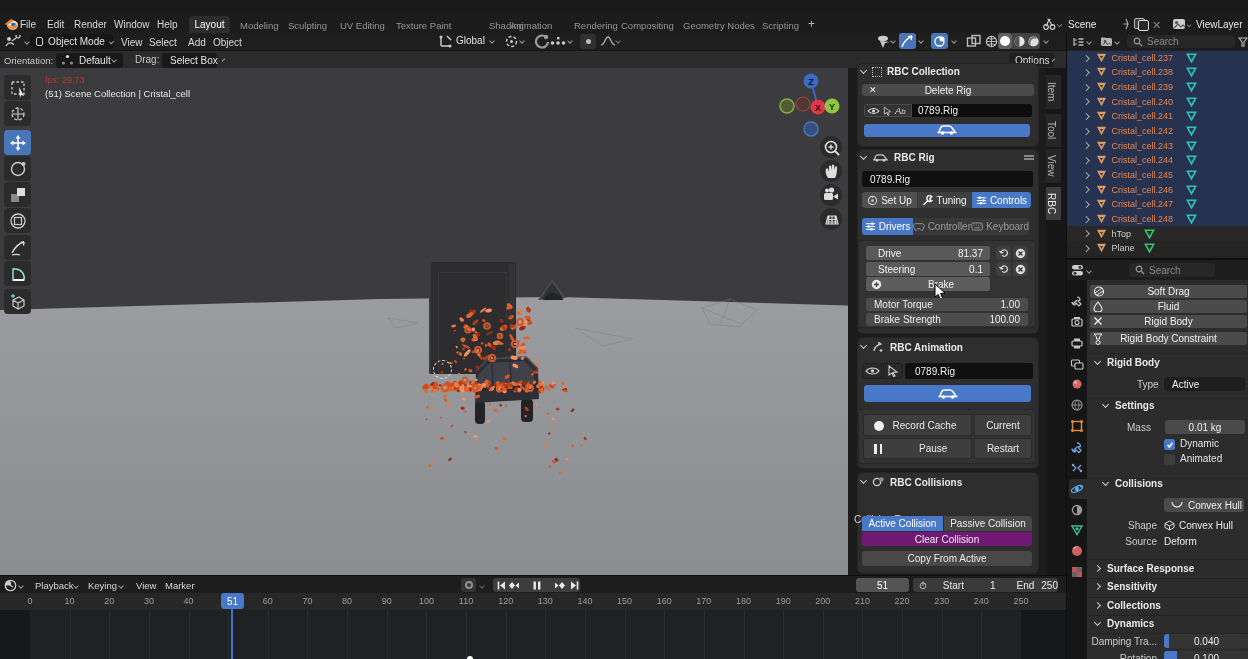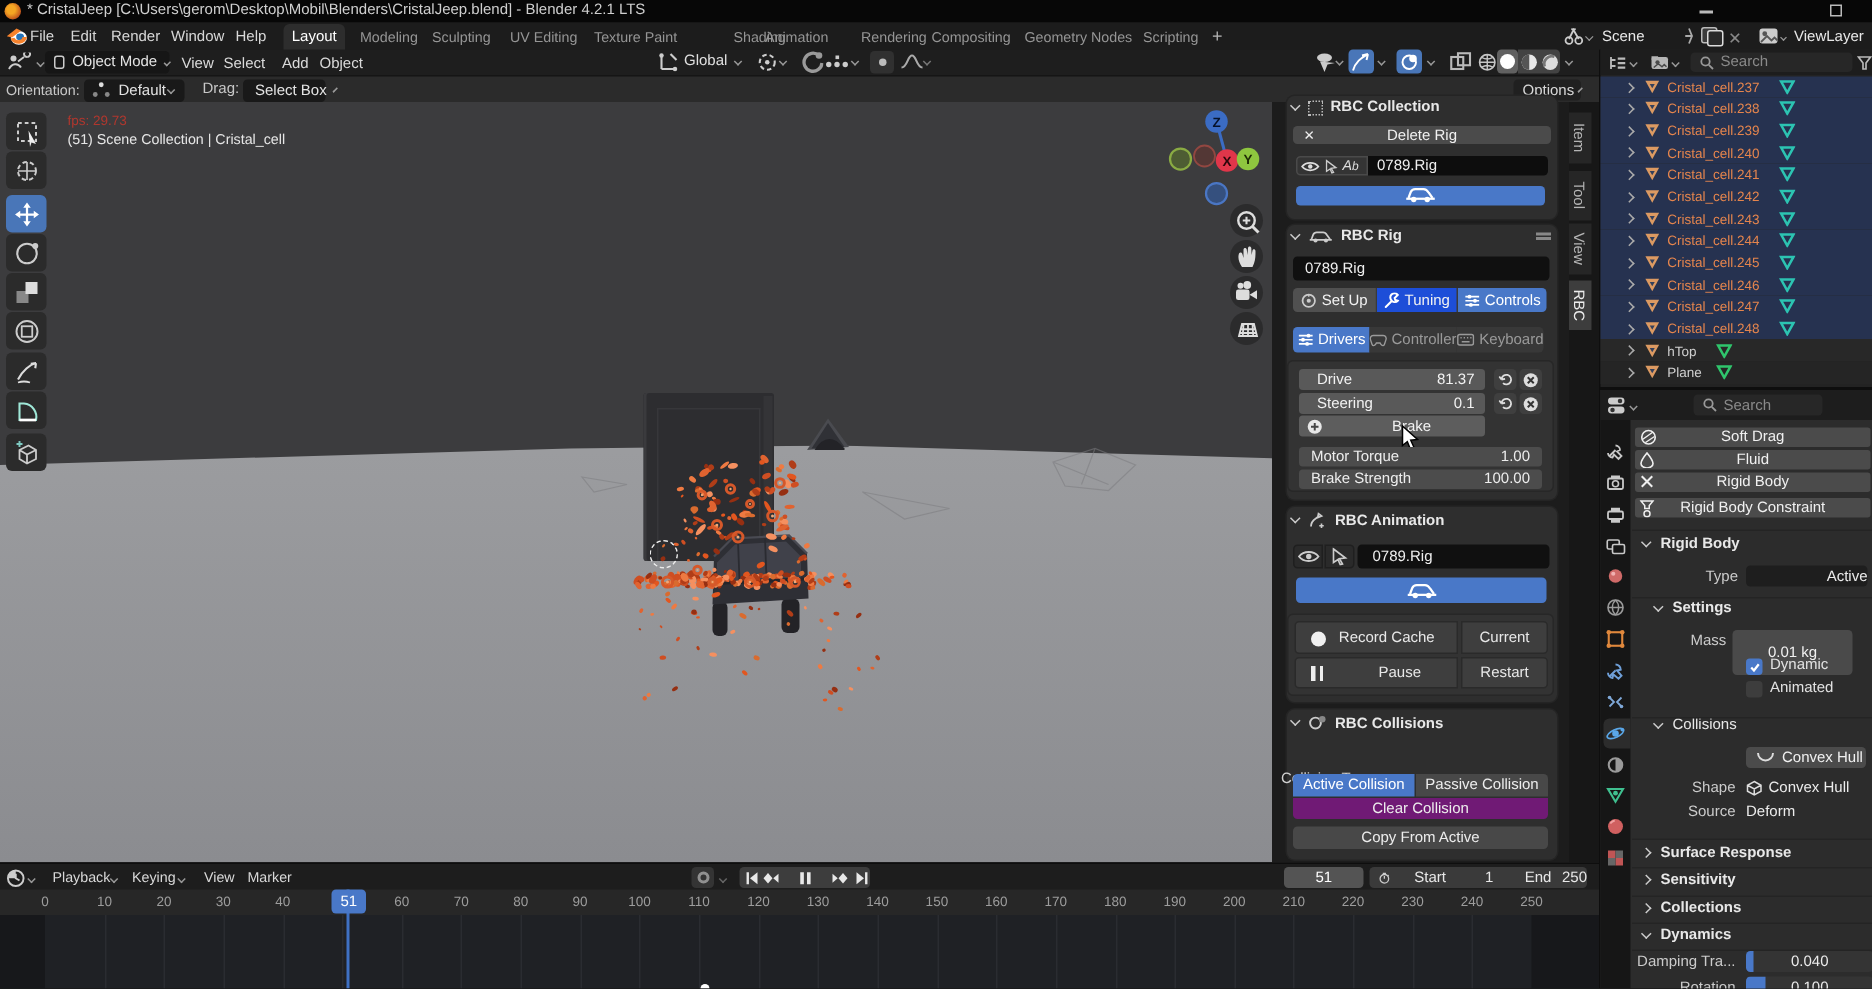--- a/index.html
+++ b/index.html
@@ -6,26 +6,20 @@
 .abs{position:absolute;white-space:nowrap;}
 #stage{position:relative;width:1248px;height:659px;background:#1a1a1a;font-size:10px;color:#d6d6d6;}
 .t10{font-size:10px;}
 .ddown{background:#191919;border-radius:3px;color:#dcdcdc;}
 .vcen{display:flex;align-items:center;}
 .ccen{display:flex;align-items:center;justify-content:center;}
 </style></head>
 <body>
 <div id="stage">
 
-<div class="abs" style="left:0;top:0;width:1248px;height:15px;background:#070707;">
-  <div class="abs" style="left:3px;top:2px;width:11px;height:11px;border-radius:50%;background:radial-gradient(circle at 40% 40%,#f5a623 30%,#c3561c 70%);"></div>
-  <div class="abs t10" style="left:18px;top:1px;color:#cfcfcf;">* CristalJeep [C:\Users\gerom\Desktop\Mobil\Blenders\CristalJeep.blend] - Blender 4.2.1 LTS</div>
-  <div class="abs" style="left:1133px;top:7px;width:9px;height:1.5px;background:#bbb;"></div>
-  <div class="abs" style="left:1220px;top:3px;width:8px;height:8px;border:1.5px solid #bbb;"></div>
-</div>
 
 <div class="abs" style="left:0;top:15px;width:1248px;height:18px;background:#1c1c1c;">
   <svg class="abs" style="left:4px;top:2px" width="15" height="14" viewBox="0 0 15 14">
     <ellipse cx="8.6" cy="8.2" rx="5.4" ry="4.6" fill="#fff"></ellipse>
     <ellipse cx="9.4" cy="7.6" rx="2.6" ry="2.2" fill="#2573b8"></ellipse>
     <path d="M0.5 7.2 L7 2 L10 3.5 L4 8 Z" fill="#f5822d"></path>
     <path d="M3 8.6 a5.6 4.8 0 0 0 11 -1 l-3 0 a2.8 2.4 0 0 1 -5.4 .6 Z" fill="#f5822d"></path>
   </svg>
   <div class="abs" style="left:20px;top:4px;color:#d8d8d8;">File</div>
   <div class="abs" style="left:47px;top:4px;color:#d8d8d8;">Edit</div>
@@ -687,21 +681,21 @@
       </div>
       <div class="abs" style="left:176px;top:87px;width:10px;height:1.5px;background:#888;box-shadow:0 3px 0 #888;"></div>
       <div class="abs vcen" style="left:14px;top:103px;width:171px;height:16px;background:#101010;border-radius:3px;color:#efefef;">
         <span style="margin-left:8px">0789.Rig</span>
       </div>
       <div class="abs vcen ccen" style="left:14px;top:124px;width:56px;height:16px;background:#505050;border-right:1px solid #3a3a3a;border-radius:3px 0 0 3px;color:#f2f2f2;"><svg width="11" height="11" viewBox="0 0 12 12" style="margin-right:3px">
           <circle cx="6" cy="6" r="4.5" fill="none" stroke="#ccc" stroke-width="1.3"></circle>
           <circle cx="6" cy="6" r="1.5" fill="#ccc"></circle>
           <path d="M6 1.5 L6 3" stroke="#ccc"></path>
         </svg>Set Up</div>
-      <div class="abs vcen ccen" style="left:70px;top:124px;width:54px;height:16px;background:#1d4ed8;border-right:1px solid #3a3a3a;color:#f2f2f2;"><svg width="11" height="11" viewBox="0 0 12 12" style="margin-right:3px">
+      <div class="abs vcen ccen" style="left:70px;top:124px;width:54px;height:16px;background:#404040;border-right:1px solid #3a3a3a;color:#f2f2f2;"><svg width="11" height="11" viewBox="0 0 12 12" style="margin-right:3px">
           <path d="M2 10.5 L6 6.5 M6.5 6 a3 3 0 1 1 4.2 -4.2 L8.5 4 L9 5.5 L10.7 6 a3 3 0 0 1 -4.2 .2" fill="none" stroke="#fff" stroke-width="1.5" stroke-linecap="round"></path>
         </svg>Tuning</div>
       <div class="abs vcen ccen" style="left:124px;top:124px;width:59px;height:16px;background:#4978c8;border-radius:0 3px 3px 0;color:#fff;"><svg width="11" height="11" viewBox="0 0 12 12" style="margin-right:3px">
           <path d="M1 3 h10 M1 6 h10 M1 9 h10" stroke="#fff" stroke-width="1.2"></path>
           <circle cx="4" cy="3" r="1.4" fill="#fff"></circle>
           <circle cx="8" cy="6" r="1.4" fill="#fff"></circle>
           <circle cx="5" cy="9" r="1.4" fill="#fff"></circle>
         </svg>Controls</div>
       <div class="abs vcen ccen" style="left:14px;top:150px;width:51px;height:17px;background:#4978c8;border-radius:3px 0 0 3px;color:#fff;"><svg width="11" height="11" viewBox="0 0 12 12" style="margin-right:3px">
           <path d="M1 3 h10 M1 6 h10 M1 9 h10" stroke="#fff" stroke-width="1.2"></path>
@@ -1170,40 +1164,40 @@
         <svg width="10" height="12" viewBox="0 0 10 12">
           <path d="M1 1 h8 l-2.5 3 v2 h-3 v-2 Z" fill="none" stroke="#eee" stroke-width="1"></path>
           <circle cx="5" cy="9.5" r="2" fill="none" stroke="#eee" stroke-width="1"></circle>
         </svg>
       </span>
       <div class="abs vcen" style="left:28px;top:97px;color:#e8e8e8;">
         <span style="display:inline-block;width:5px;height:5px;border-right:1.4px solid #ccc;border-bottom:1.4px solid #ccc;transform:rotate(45deg);margin-right:7px;position:relative;top:-1px;"></span>
         <b style="font-weight:bold;">Rigid Body</b>
       </div>
       <div class="abs" style="left:70px;top:119px;width:20px;text-align:right;color:#cbcbcb;">Type</div>
-      <div class="abs vcen" style="left:97px;top:117px;width:81px;height:14px;background:#1e1e1e;border-radius:3px;color:#ececec;justify-content:flex-end;">
+      <div class="abs vcen" style="left:97px;top:117px;width:81px;height:14px;background:#1e1e1e;border-radius:3px;color:#ececec;">
         <span style="margin-left:8px;">Active</span>
       </div>
       <div class="abs vcen" style="left:36px;top:140px;color:#e8e8e8;">
         <span style="display:inline-block;width:5px;height:5px;border-right:1.4px solid #ccc;border-bottom:1.4px solid #ccc;transform:rotate(45deg);margin-right:7px;position:relative;top:-1px;"></span>
         <b style="font-weight:bold;">Settings</b>
       </div>
       <div class="abs" style="left:60px;top:162px;width:30px;text-align:left;color:#cbcbcb;">Mass</div>
-      <div class="abs ccen" style="left:88px;top:160px;width:80px;height:30px;background:#4a4a4a;border-radius:3px;color:#f0f0f0;">0.01 kg</div>
+      <div class="abs ccen" style="left:98px;top:160px;width:80px;height:14px;background:#4a4a4a;border-radius:3px;color:#f0f0f0;">0.01 kg</div>
       <div class="abs ccen" style="left:97px;top:179px;width:11px;height:11px;background:#4978c8;border-radius:2.5px;">
         <svg width="8" height="8" viewBox="0 0 8 8">
           <path d="M1.5 4 L3.3 6 L6.5 1.8" stroke="#fff" stroke-width="1.5" fill="none"></path>
         </svg>
       </div>
       <div class="abs" style="left:113px;top:178px;color:#e2e2e2;">Dynamic</div>
       <div class="abs" style="left:97px;top:194px;width:11px;height:11px;background:#3d3d3d;border-radius:2.5px;"></div>
       <div class="abs" style="left:113px;top:193px;color:#e2e2e2;">Animated</div>
       <div class="abs vcen" style="left:36px;top:218px;color:#e8e8e8;">
         <span style="display:inline-block;width:5px;height:5px;border-right:1.4px solid #ccc;border-bottom:1.4px solid #ccc;transform:rotate(45deg);margin-right:7px;position:relative;top:-1px;"></span>
-        <b style="font-weight:normal;">Collisions</b>
+        <b style="font-weight:bold;">Collisions</b>
       </div>
       <div class="abs vcen" style="left:97px;top:238px;width:80px;height:14px;background:#4b4b4b;border-radius:3px;color:#f0f0f0;"><svg width="12" height="8" viewBox="0 0 12 8" style="margin:0 5px 0 7px">
           <path d="M1 1 a5 5 0 0 0 10 0" fill="none" stroke="#ddd" stroke-width="1.3"></path>
         </svg>Convex Hull</div>
       <div class="abs" style="left:55px;top:260px;width:35px;text-align:right;color:#cbcbcb;">Shape</div>
       <div class="abs vcen" style="left:97px;top:258px;width:80px;height:14px;color:#ececec;"><svg width="11" height="11" viewBox="0 0 11 11" style="margin-right:4px">
           <path d="M5.5 1 L10 3.5 L10 7.5 L5.5 10 L1 7.5 L1 3.5 Z M1 3.5 L5.5 6 L10 3.5 M5.5 6 L5.5 10" fill="none" stroke="#ddd" stroke-width="1"></path>
         </svg>Convex Hull</div>
       <div class="abs" style="left:52px;top:276px;width:38px;text-align:right;color:#cbcbcb;">Source</div>
       <div class="abs vcen" style="left:97px;top:274px;width:80px;height:14px;color:#ececec;">

